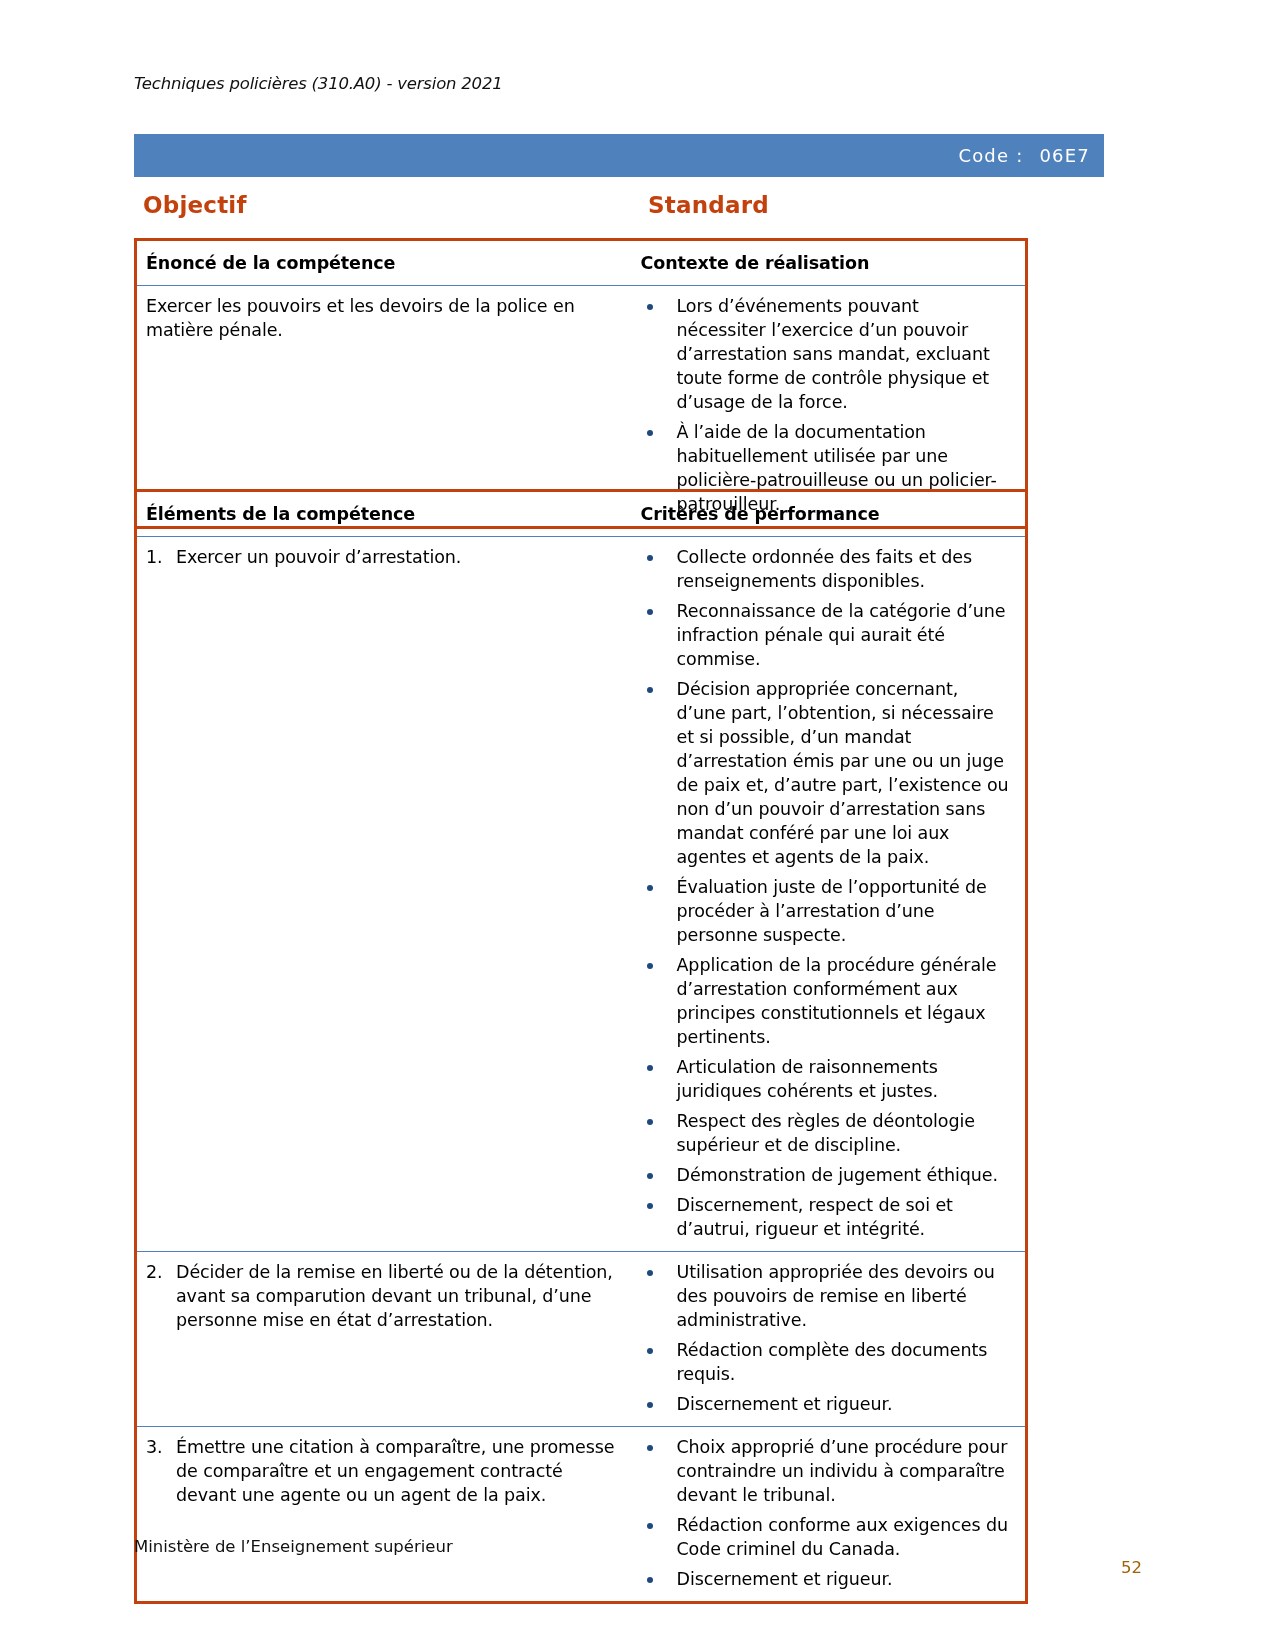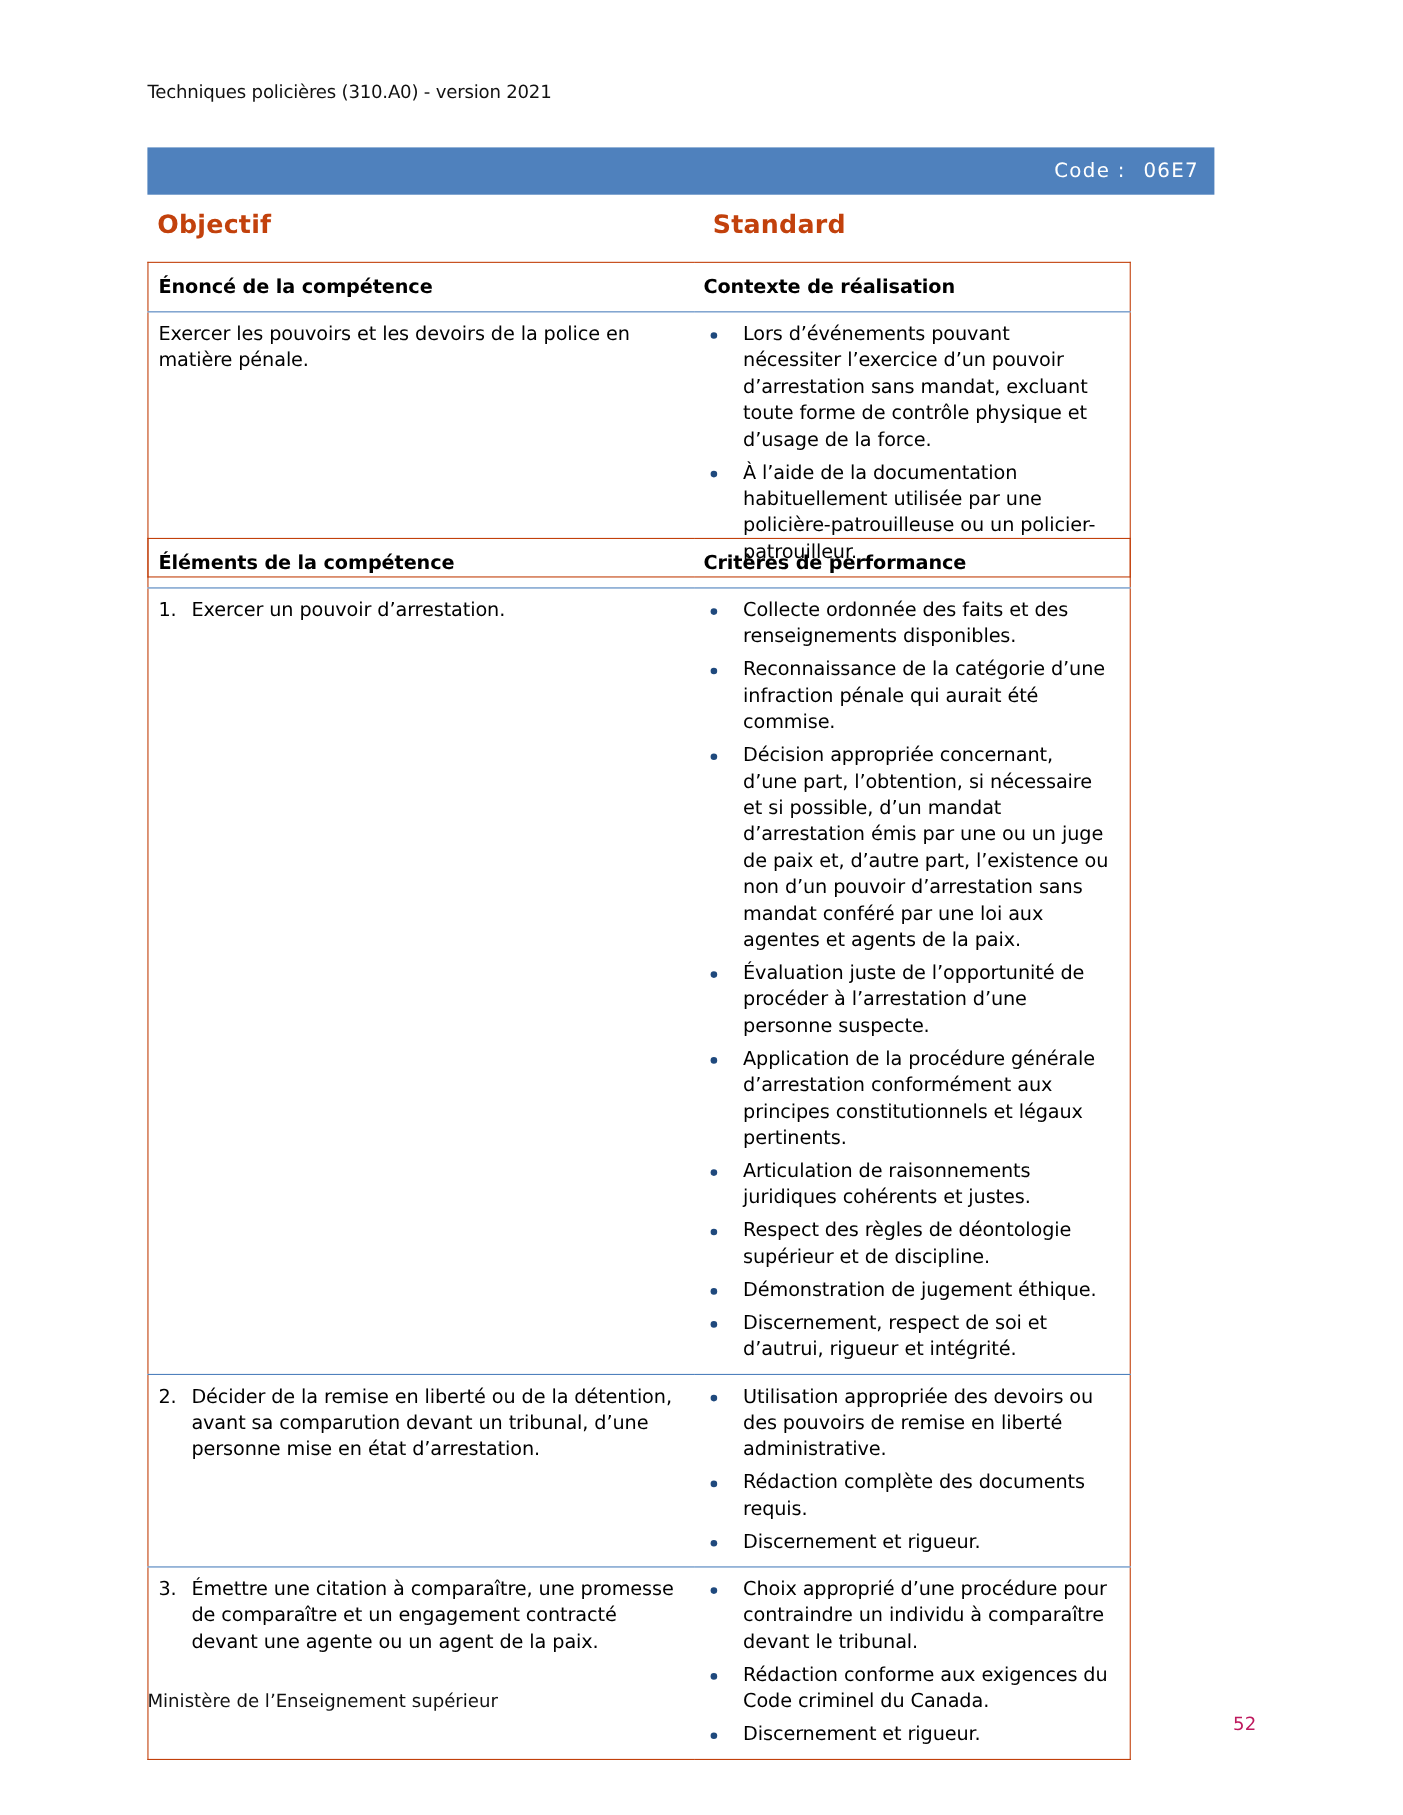--- a/index.html
+++ b/index.html
@@ -3,39 +3,39 @@
   <meta charset="utf-8">
   <style>
     html, body { margin: 0; padding: 0; background: #ffffff; }
     body {
       width: 1275px; height: 1650px; position: relative; overflow: hidden;
       font-family: "DejaVu Sans", "Liberation Sans", sans-serif;
       color: #000;
     }
     .running-header {
       position: absolute; left: 134px; top: 74px;
-      font-size: 16.5px; letter-spacing: -0.2px; color: #111;
+      font-size: 16.5px; letter-spacing: -0.2px; color: #111; font-style: italic;
     }
     .code-banner {
       position: absolute; left: 134px; top: 134px; width: 970px; height: 43px;
       background: #4f81bd; color: #fff; box-sizing: border-box;
       display: flex; align-items: center; justify-content: flex-end;
       padding-right: 14px; font-size: 18px; letter-spacing: 1.2px;
     }
     .code-banner .code-value { margin-left: 16px; }
     .section-title {
       position: absolute; top: 192px;
       font-size: 23px; font-weight: bold; color: #c2410c; letter-spacing: 0.2px;
     }
     .title-left { left: 143px; }
     .title-right { left: 648px; }
 
     table.comp {
       position: absolute; left: 134px; width: 894px;
-      border-collapse: collapse; border: 1px solid #c2410c;
+      border-collapse: collapse; border: 3px solid #c2410c;
       table-layout: fixed;
     }
     table.comp td, table.comp th {
       vertical-align: top; text-align: left; font-size: 17.5px; line-height: 24px;
       letter-spacing: -0.1px; padding: 0;
     }
     table.comp th {
       font-weight: bold; height: 44px; vertical-align: middle;
       border-bottom: 1.5px solid #4f81bd;
     }
@@ -56,21 +56,21 @@
       width: 6px; height: 6px; border-radius: 50%; background: #1f497d;
     }
     .numbered { position: relative; padding-left: 30px; padding-right: 10px; }
     .numbered .num { position: absolute; left: 0; top: 0; }
     .plain { padding-right: 10px; }
 
     .footer-left {
       position: absolute; left: 134px; top: 1537px; font-size: 16.5px; color: #111; text-align: center;
     }
     .page-number {
-      position: absolute; right: 133px; top: 1558px; font-size: 16.5px; color: #be185d;
+      position: absolute; right: 133px; top: 1558px; font-size: 16.5px; color: #a16207;
     }
   </style>
 </head>
 <body>
 
 <div class="running-header">Techniques policières (310.A0) - version 2021</div>
 
 <div class="code-banner">
   <span>Code :</span>
   <span class="code-value">06E7</span>

